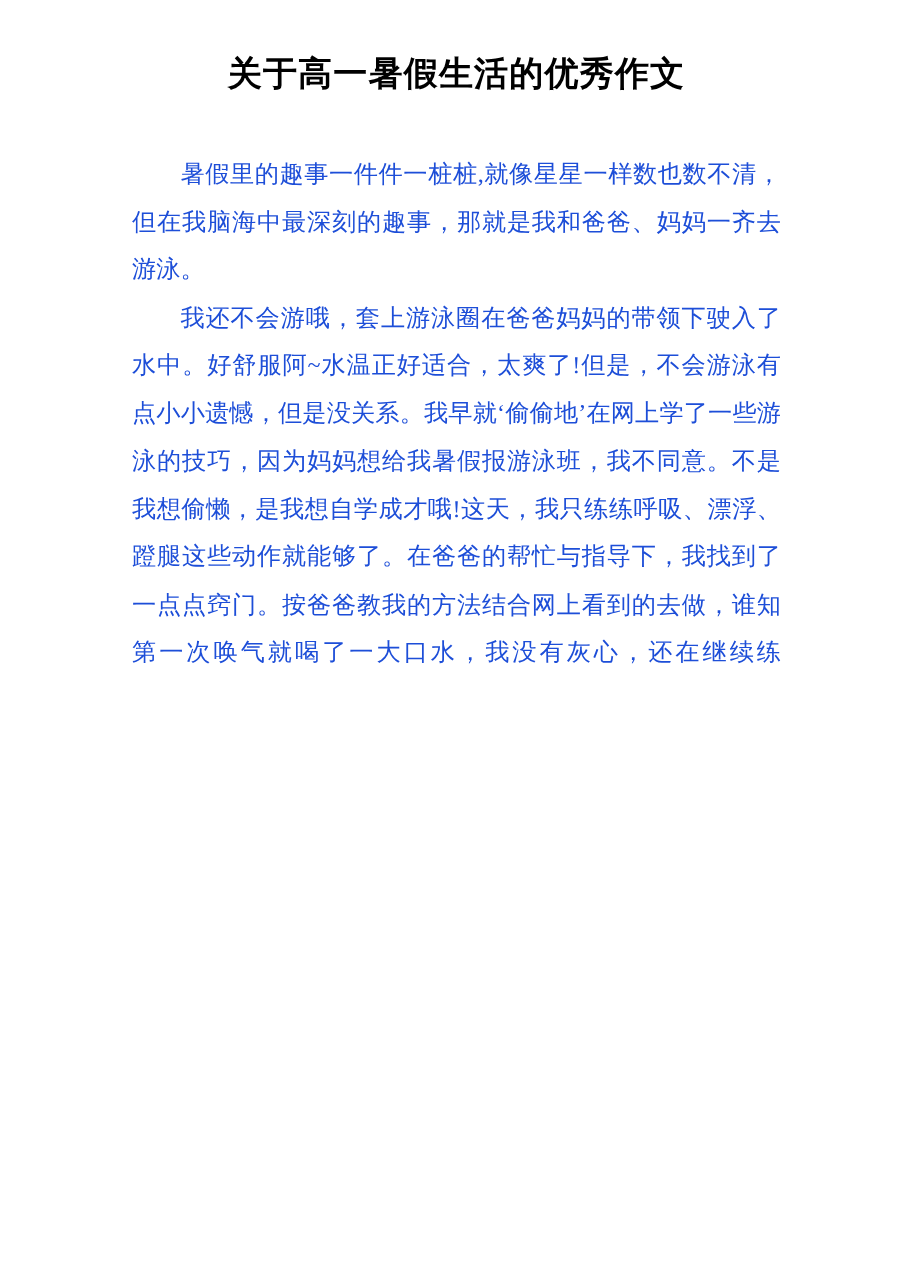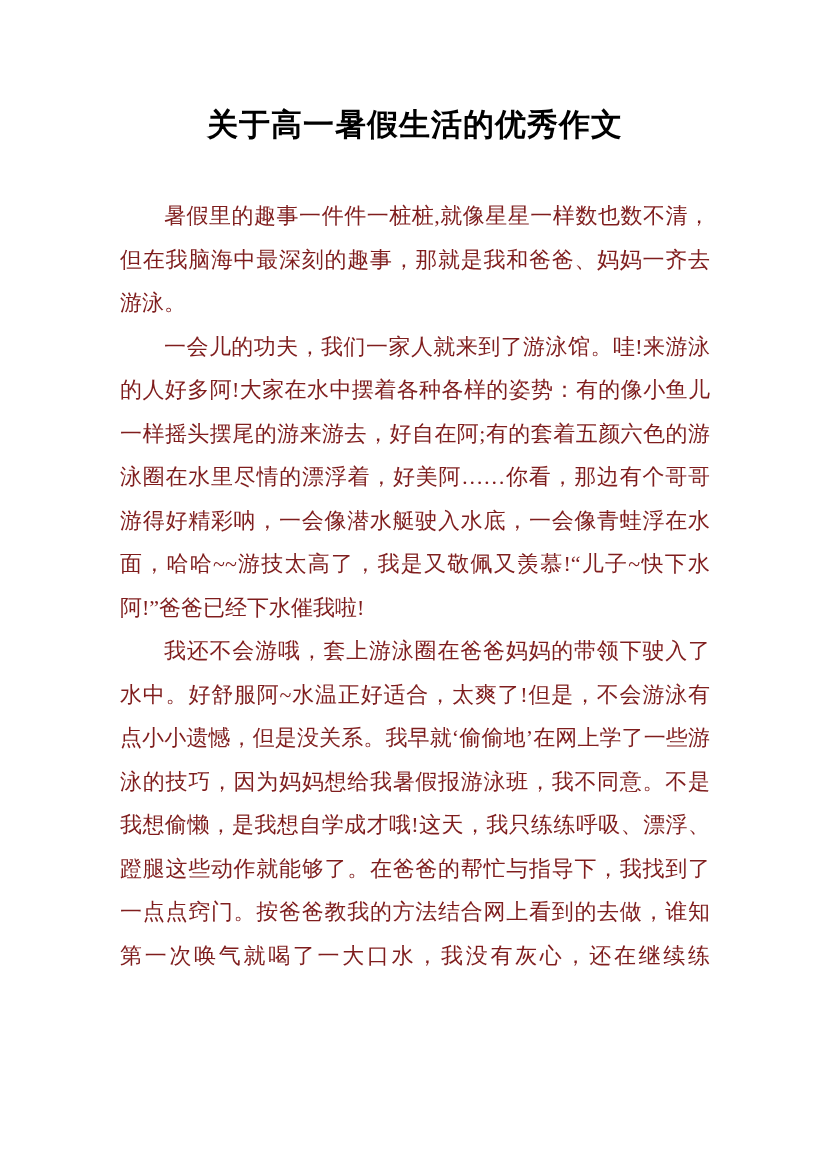--- a/index.html
+++ b/index.html
@@ -6,21 +6,21 @@
     margin: 0;
     padding: 0;
     background: #ffffff;
   }
   .page {
     position: relative;
     width: 827px;
     height: 1170px;
     background: #ffffff;
     box-sizing: border-box;
-    padding: 104px 117px 0 120px;
+    padding: 46px 117px 0 120px;
     overflow: hidden;
     color: #000000;
     font-family: "Liberation Serif", "DejaVu Serif", serif;
   }
   .essay-title {
     margin: 0;
     font-size: 31px;
     font-weight: bold;
     line-height: 42px;
     text-align: center;
@@ -31,30 +31,29 @@
     margin-top: 48px;
   }
   .essay-body p {
     margin: 0;
     font-size: 22px;
     line-height: 43.5px;
     text-align: justify;
     text-justify: inter-ideograph;
     text-indent: 2em;
     word-break: break-all;
-    color: #7f1d1d;
+    color: #1d4ed8;
   }
   .essay-body p.fill-last-line {
     text-align-last: justify;
   }
 </style>
 </head>
 <body>
 
 <div class="page">
   <h1 class="essay-title">关于高一暑假生活的优秀作文</h1>
 
   <div class="essay-body">
     <p>暑假里的趣事一件件一桩桩,就像星星一样数也数不清，但在我脑海中最深刻的趣事，那就是我和爸爸、妈妈一齐去游泳。</p>
-    <p>一会儿的功夫，我们一家人就来到了游泳馆。哇!来游泳的人好多阿!大家在水中摆着各种各样的姿势：有的像小鱼儿一样摇头摆尾的游来游去，好自在阿;有的套着五颜六色的游泳圈在水里尽情的漂浮着，好美阿……你看，那边有个哥哥游得好精彩呐，一会像潜水艇驶入水底，一会像青蛙浮在水面，哈哈~~游技太高了，我是又敬佩又羡慕!“儿子~快下水阿!”爸爸已经下水催我啦!</p>
     <p class="fill-last-line">我还不会游哦，套上游泳圈在爸爸妈妈的带领下驶入了水中。好舒服阿~水温正好适合，太爽了!但是，不会游泳有点小小遗憾，但是没关系。我早就‘偷偷地’在网上学了一些游泳的技巧，因为妈妈想给我暑假报游泳班，我不同意。不是我想偷懒，是我想自学成才哦!这天，我只练练呼吸、漂浮、蹬腿这些动作就能够了。在爸爸的帮忙与指导下，我找到了一点点窍门。按爸爸教我的方法结合网上看到的去做，谁知第一次唤气就喝了一大口水，我没有灰心，还在继续练</p>
   </div>
 </div>
 
 </body></html>

